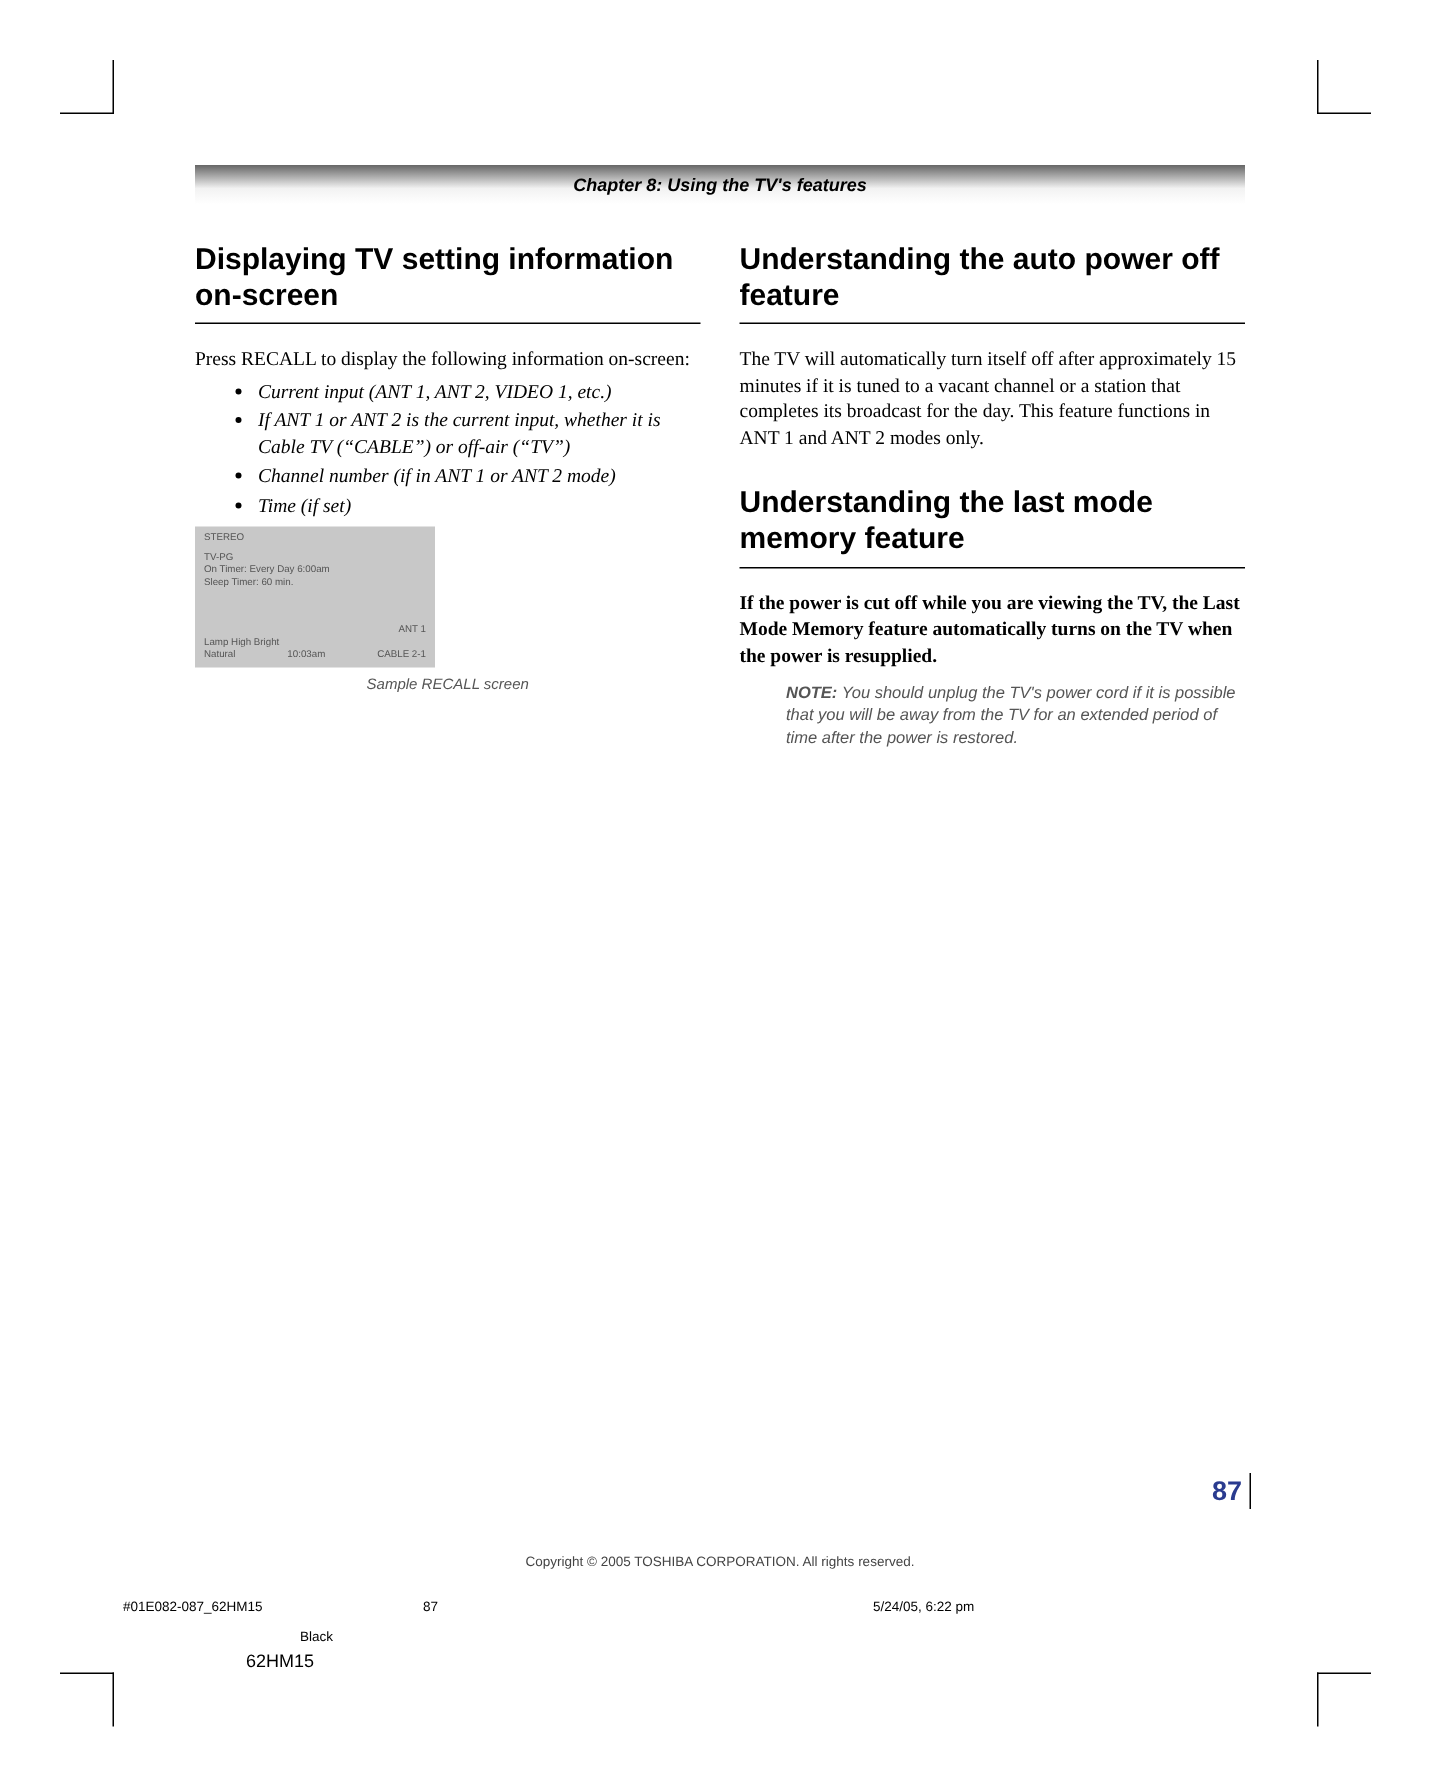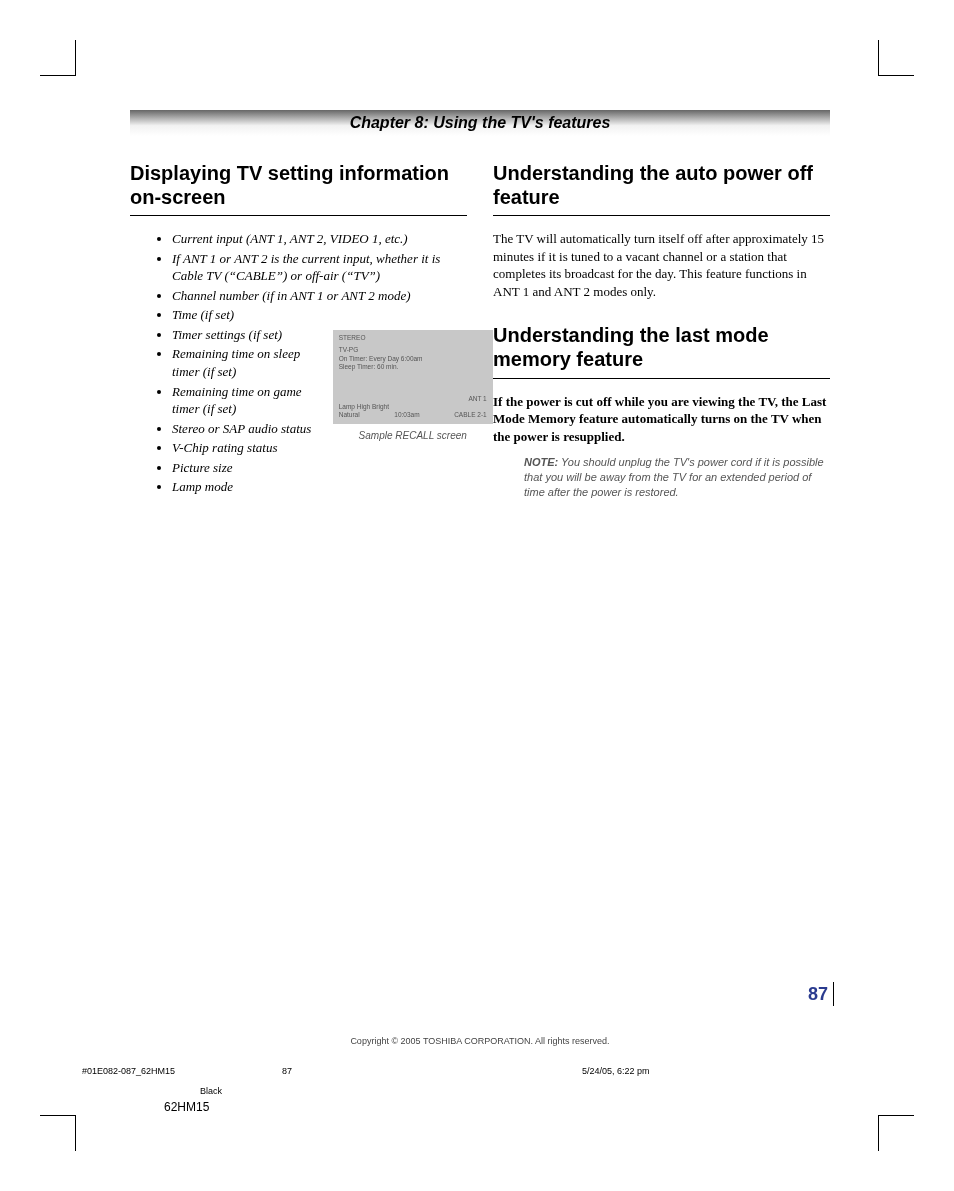--- a/index.html
+++ b/index.html
@@ -25,21 +25,21 @@
     top: 110px;
     left: 130px;
     width: 700px;
   }
   .chapter-bar {
     height: 26px;
     background: linear-gradient(to bottom, #666 0%, #f2f2f2 60%, #fff 100%);
     text-align: center;
     line-height: 26px;
     font-family: Arial, Helvetica, sans-serif;
-    font-size: 16px;
+    font-size: 12px;
     font-weight: bold;
     font-style: italic;
     color: #000;
     margin-bottom: 26px;
   }
   .columns {
     display: flex;
     gap: 26px;
   }
   .col {
@@ -175,40 +175,30 @@
 <div class="crop-bl"></div>
 <div class="crop-br"></div>
 
 <div class="page">
   <div class="chapter-bar">Chapter 8: Using the TV's features</div>
 
   <div class="columns">
 
     <div class="col">
       <div class="section-title">Displaying TV setting information on-screen</div>
+      <div class="body-text intro">Press RECALL to display the following information on-screen:</div>
 
       <ul class="bullets">
         <li>Current input (ANT 1, ANT 2, VIDEO 1, etc.)</li>
         <li>If ANT 1 or ANT 2 is the current input, whether it is Cable TV (“CABLE”) or off-air (“TV”)</li>
         <li>Channel number (if in ANT 1 or ANT 2 mode)</li>
         <li>Time (if set)</li>
       </ul>
 
       <div class="left-content">
-        <div class="left-list">
-          <ul class="bullets">
-            <li>Timer settings (if set)</li>
-            <li>Remaining time on sleep timer (if set)</li>
-            <li>Remaining time on game timer (if set)</li>
-            <li>Stereo or SAP audio status</li>
-            <li>V-Chip rating status</li>
-            <li>Picture size</li>
-            <li>Lamp mode</li>
-          </ul>
-        </div>
         <div class="fig-wrap">
           <div class="recall-screen">
             <div>STEREO</div>
             <div class="block">
               <div>TV-PG</div>
               <div>On Timer: Every Day 6:00am</div>
               <div>Sleep Timer: 60 min.</div>
             </div>
             <div class="bottom">
               <div class="row">

